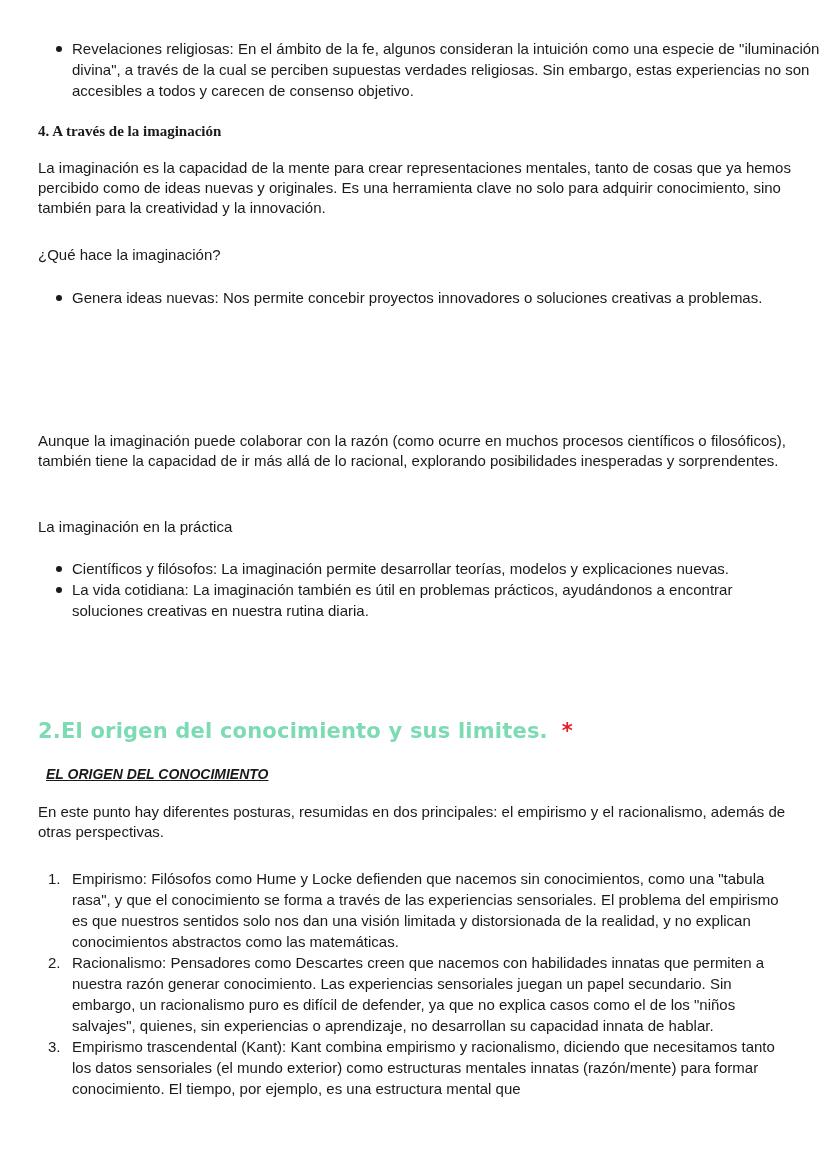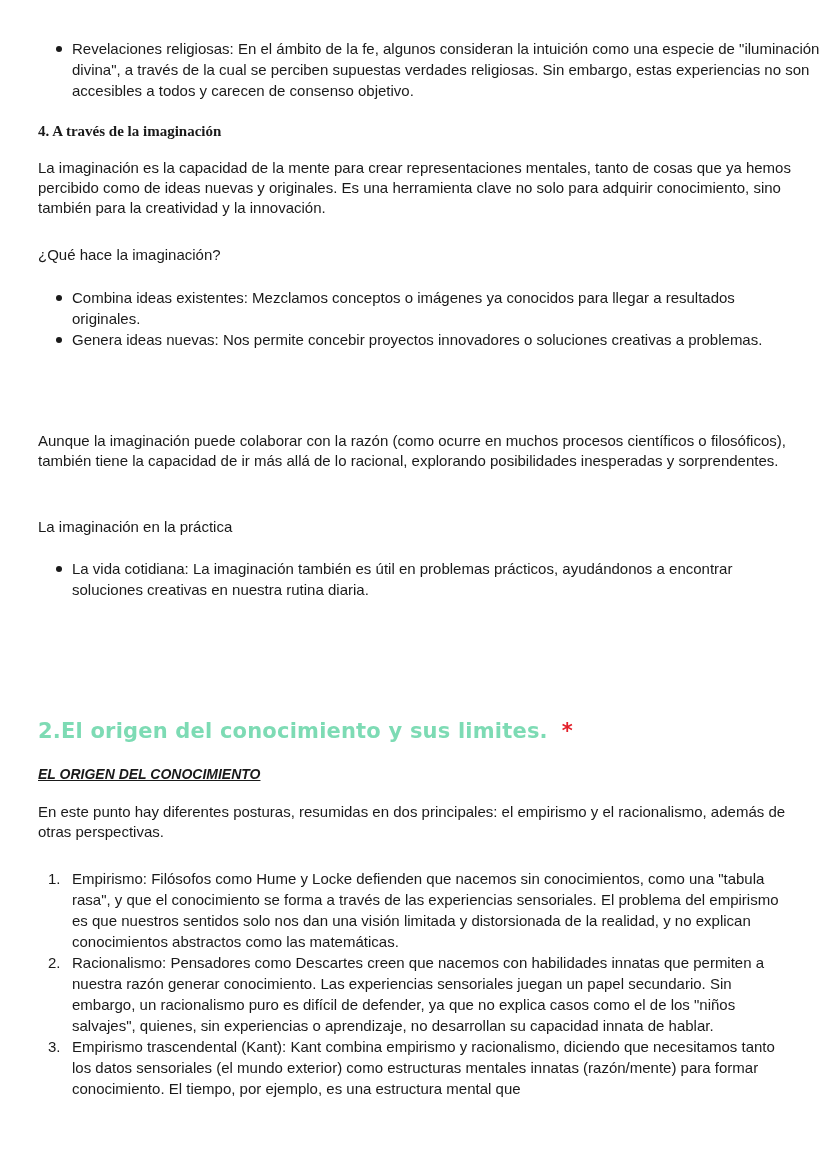--- a/index.html
+++ b/index.html
@@ -39,37 +39,37 @@
     <b>Revelaciones religiosas</b><span>: En el ámbito de la fe, algunos consideran la intuición como una especie de "iluminación divina", a través de la cual se perciben supuestas verdades religiosas. Sin embargo, estas experiencias no son accesibles a todos y carecen de consenso objetivo.</span>
   </div>
 
   <div class="abs h4" style="top:120px;font-family:Liberation Serif, serif;">4. A través de la imaginación</div>
 
   <div class="abs p" style="top:158px;">La imaginación es la capacidad de la mente para crear representaciones mentales, tanto de cosas que ya hemos percibido como de ideas nuevas y originales. Es una herramienta clave no solo para adquirir conocimiento, sino también para la creatividad y la innovación.</div>
 
   <div class="abs p" style="top:245px;">¿Qué hace la imaginación?</div>
 
   <div class="abs" style="top:287px;">
-    <div class="bul"><b>Combina ideas existentes</b><span>: Mezclamos conceptos o imágenes ya conocidos para llegar a resultados originales.</span></div>
     <div class="bul"><b>Genera ideas nuevas</b><span>: Nos permite concebir proyectos innovadores o soluciones creativas a problemas.</span></div>
   </div>
 
   <div class="abs p" style="top:431px;">Aunque la imaginación puede colaborar con la razón (como ocurre en muchos procesos científicos o filosóficos), también tiene la capacidad de ir más allá de lo racional, explorando posibilidades inesperadas y sorprendentes.</div>
 
   <div class="abs p" style="top:517px;">La imaginación en la práctica</div>
 
   <div class="abs" style="top:558px;">
+    <div class="bul"><b>Científicos y filósofos</b><span>: La imaginación permite desarrollar teorías, modelos y explicaciones nuevas.</span></div>
     <div class="bul"><b>La vida cotidiana</b><span>: La imaginación también es útil en problemas prácticos, ayudándonos a encontrar soluciones creativas en nuestra rutina diaria.</span></div>
   </div>
 
   <div class="abs h2" style="top:719px;">
     <span>2.El origen del conocimiento y sus limites.</span><span class="star">*</span>
   </div>
 
-  <div class="abs sub" style="top:764px;">EL ORIGEN DEL CONOCIMIENTO</div>
+  <div class="abs sub" style="top:764px;margin-left:8px;">EL ORIGEN DEL CONOCIMIENTO</div>
 
   <div class="abs p" style="top:802px;">
     <span>En este punto hay diferentes posturas, resumidas en dos principales: el </span><b>empirismo</b><span> y el </span><b>racionalismo</b><span>, además de otras perspectivas.</span>
   </div>
 
   <div class="abs" style="top:868px;">
     <div class="num"><span class="n">1.</span><b>Empirismo</b><span>: Filósofos como Hume y Locke defienden que nacemos sin conocimientos, como una "tabula rasa", y que el conocimiento se forma a través de las experiencias sensoriales. El problema del empirismo es que nuestros sentidos solo nos dan una visión limitada y distorsionada de la realidad, y no explican conocimientos abstractos como las matemáticas.</span></div>
     <div class="num"><span class="n">2.</span><b>Racionalismo</b><span>: Pensadores como Descartes creen que nacemos con habilidades innatas que permiten a nuestra razón generar conocimiento. Las experiencias sensoriales juegan un papel secundario. Sin embargo, un racionalismo puro es difícil de defender, ya que no explica casos como el de los "niños salvajes", quienes, sin experiencias o aprendizaje, no desarrollan su capacidad innata de hablar.</span></div>
     <div class="num"><span class="n">3.</span><b>Empirismo trascendental (Kant)</b><span>: Kant combina empirismo y racionalismo, diciendo que necesitamos tanto los datos sensoriales (el mundo exterior) como estructuras mentales innatas (razón/mente) para formar conocimiento. El tiempo, por ejemplo, es una estructura mental que</span></div>
   </div>

